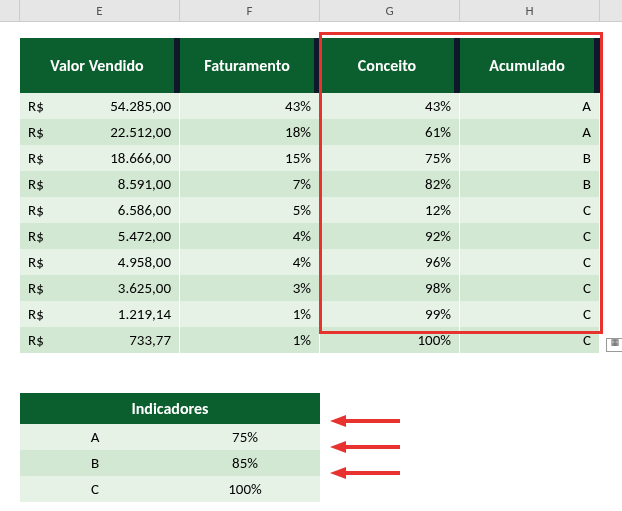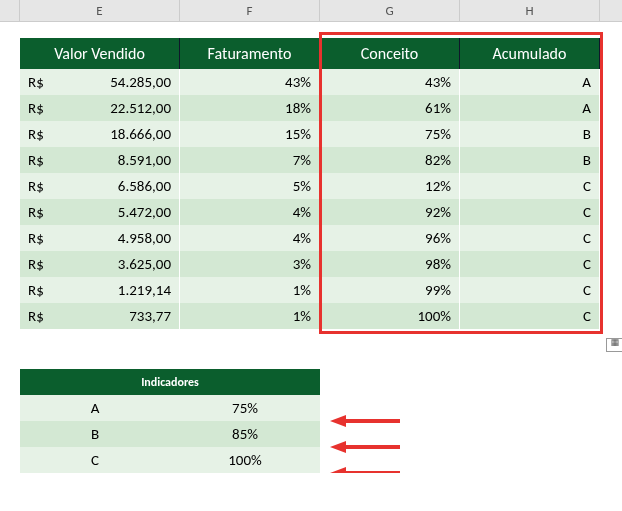--- a/index.html
+++ b/index.html
@@ -30,25 +30,25 @@
     padding-top: 16px;
   }
   .grid {
     display: grid;
     grid-template-columns: 20px 160px 140px 140px 140px;
     margin-left: 0;
   }
   .hdr {
     background: #0b5e2d;
     color: #fff;
-    font-weight: normal;
-    text-align: center;
-    padding: 6px 4px;
+    font-weight: bold;
+    text-align: center;
+    padding: 18px 4px;
     font-size: 16px;
-    border-right: 1px solid #0f172a;
+    border-right: 6px solid #0f172a;
   }
   .lead { width: 20px; }
   .cell {
     padding: 4px 8px;
     font-size: 15px;
     border-right: 1px solid #fff;
   }
   .row-even .cell { background: #e6f2e6; }
   .row-odd  .cell { background: #d3e8d3; }
   .vcur { display: flex; justify-content: space-between; }
@@ -74,21 +74,21 @@
     margin-top: 40px;
     margin-left: 20px;
     width: 300px;
   }
   .ind-head {
     background: #0b5e2d;
     color: #fff;
     font-weight: bold;
     text-align: center;
     padding: 6px;
-    font-size: 12px;
+    font-size: 16px;
   }
   .ind-row { display: flex; }
   .ind-row.even { background: #e6f2e6; }
   .ind-row.odd  { background: #d3e8d3; }
   .ind-row > div { flex: 1; text-align: center; padding: 4px; font-size: 15px; }
   .arrow {
     position: absolute;
     width: 70px;
     height: 14px;
     pointer-events: none;

